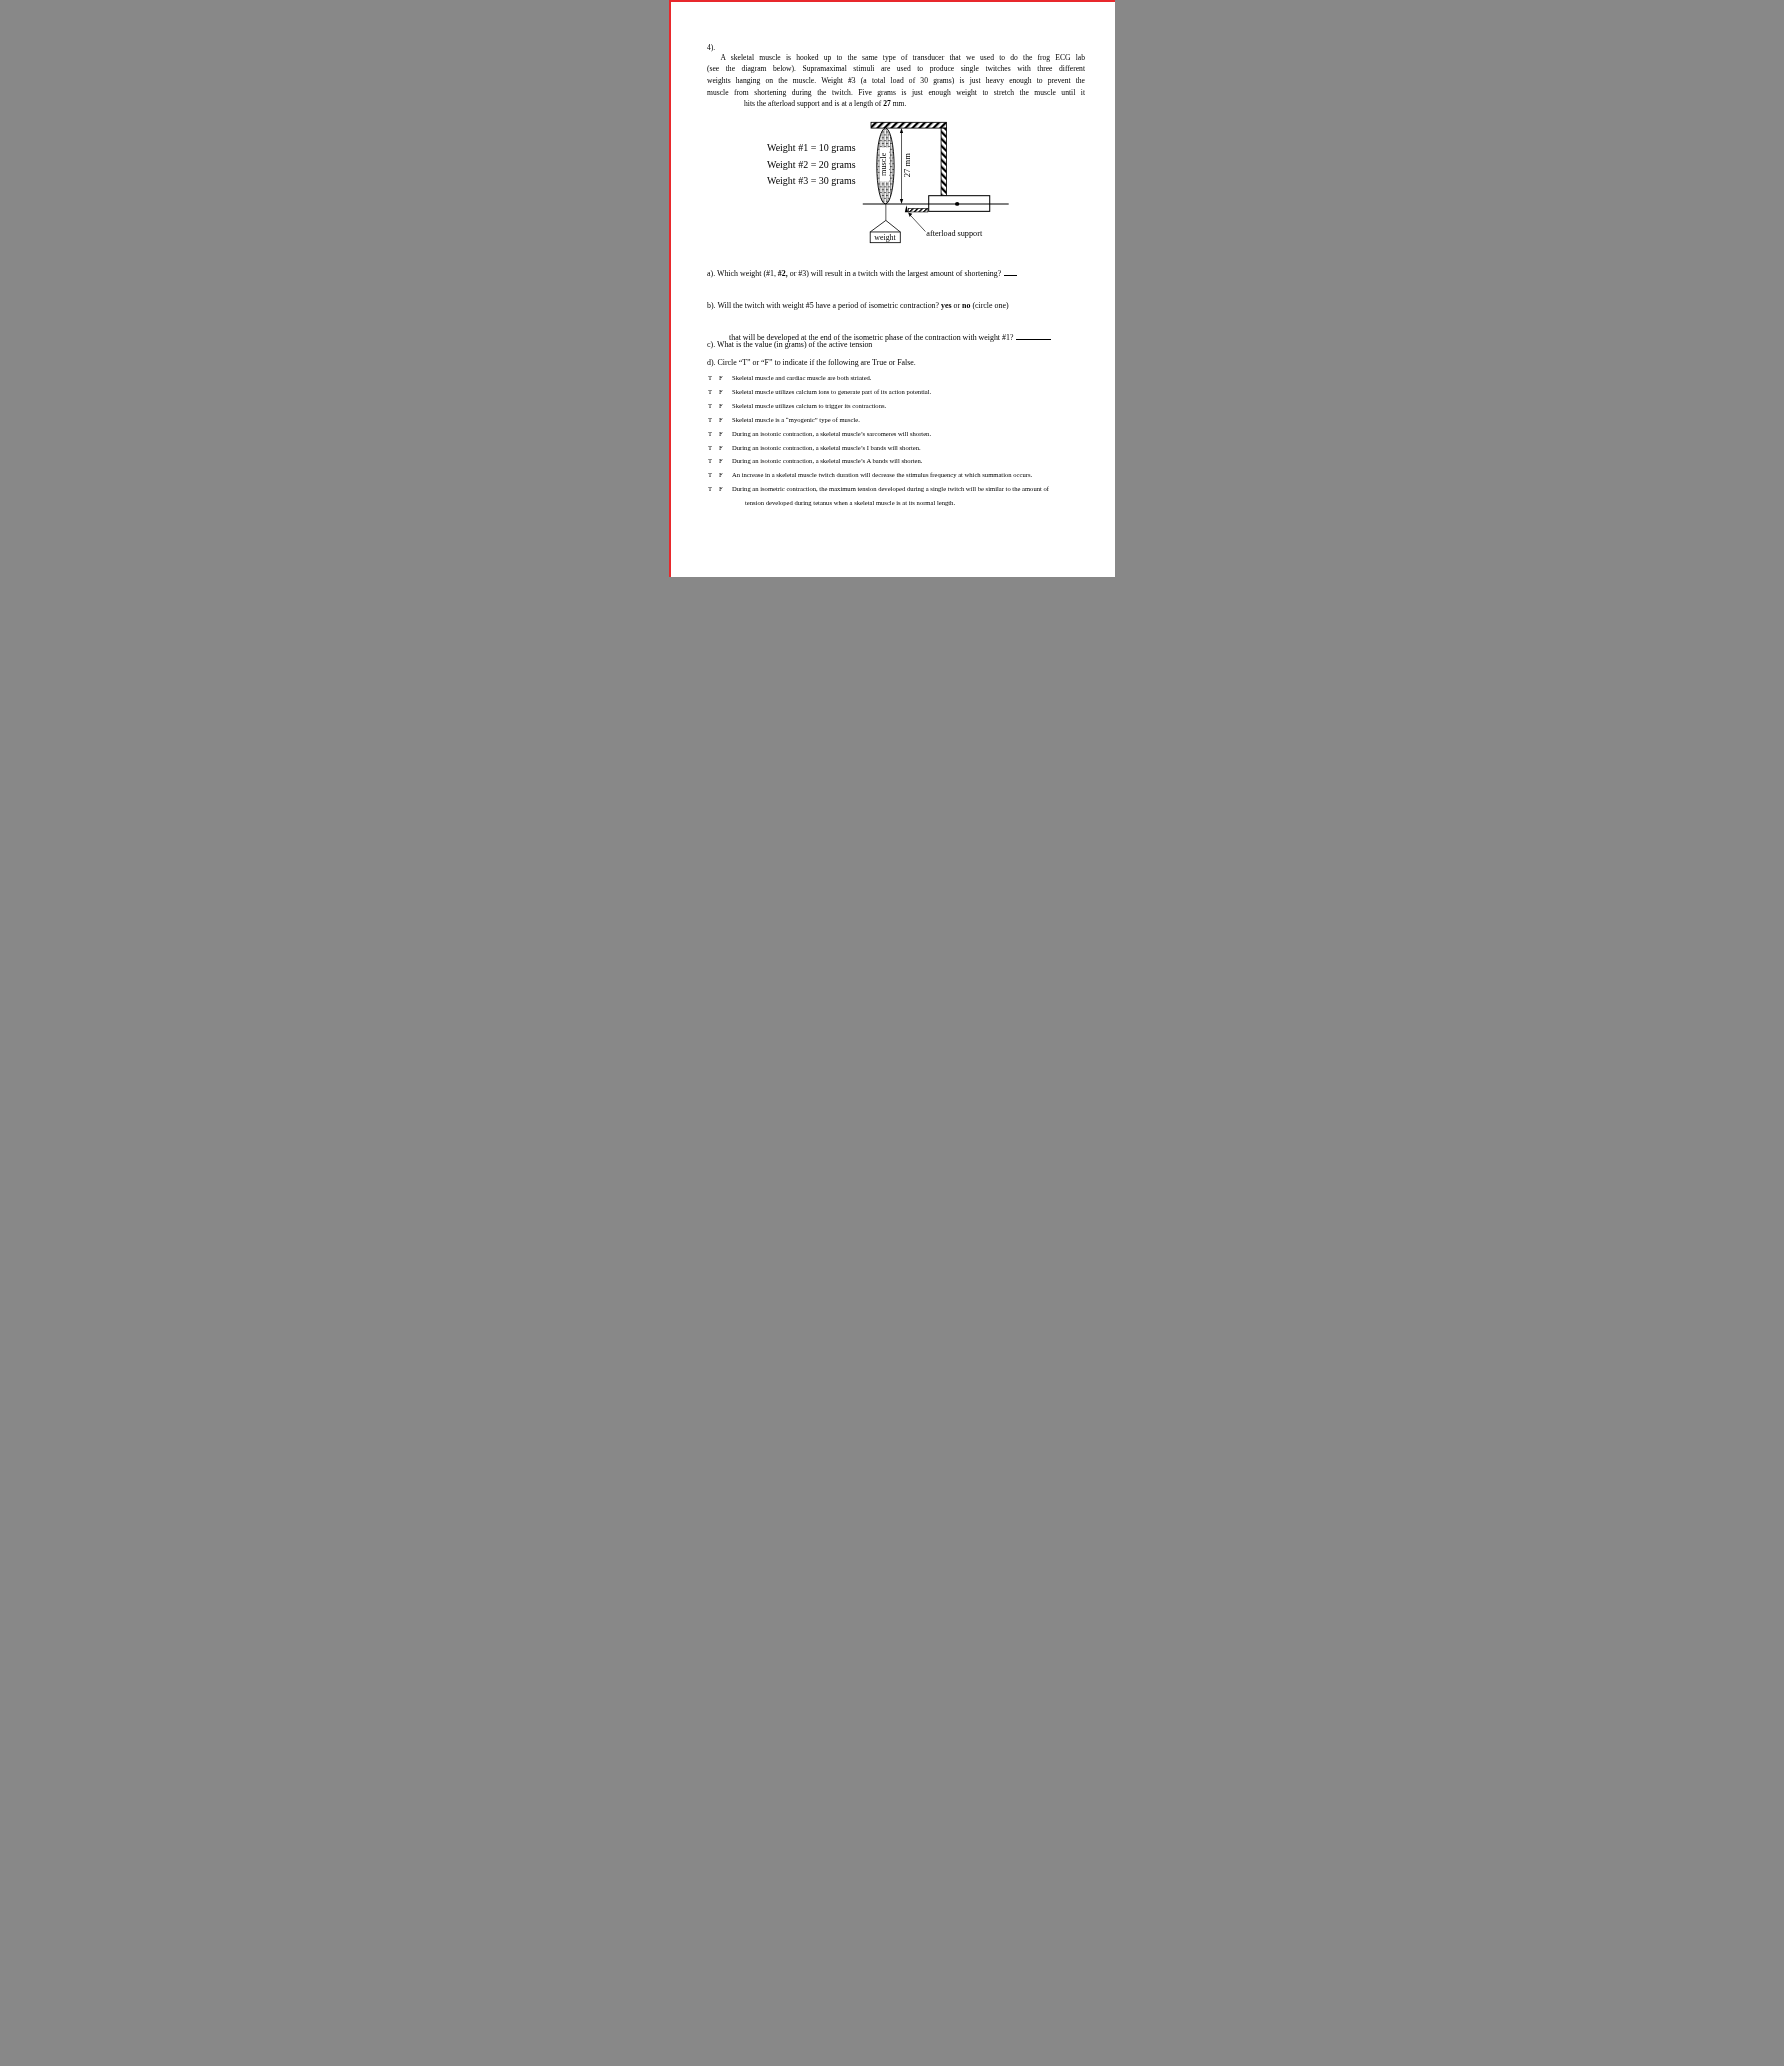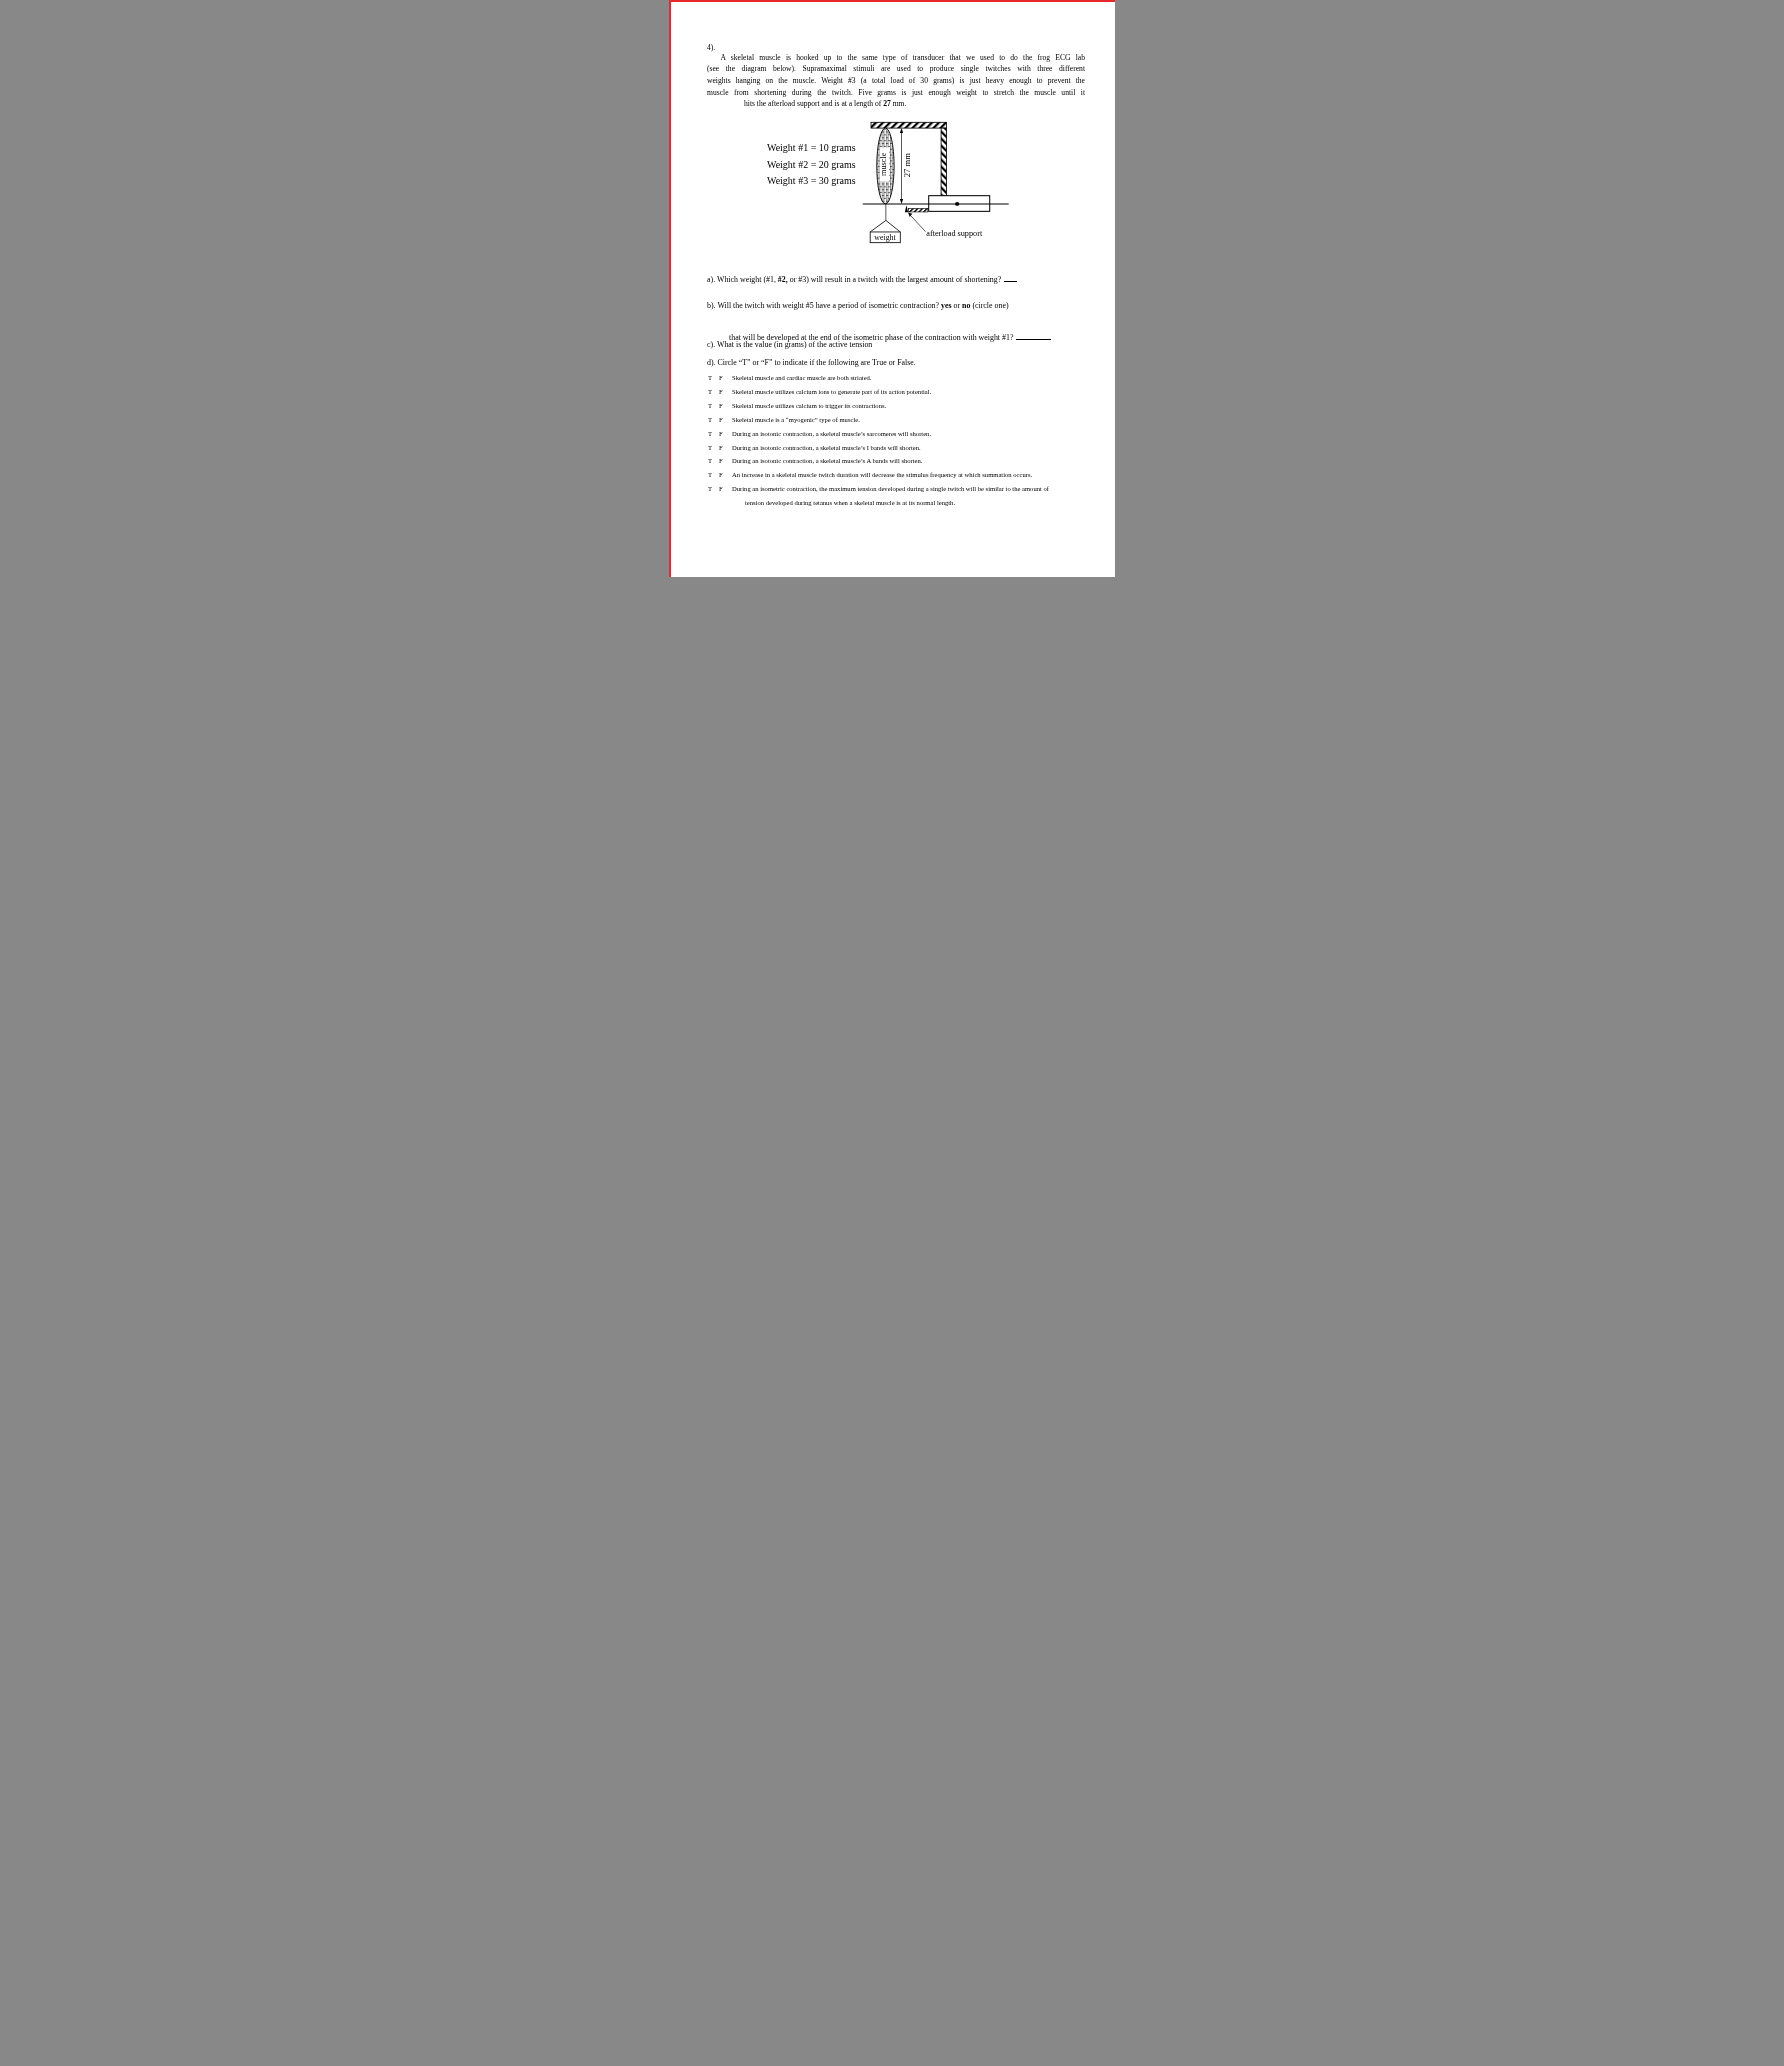--- a/index.html
+++ b/index.html
@@ -102,21 +102,21 @@
     <line x1="70" y1="207" x2="70" y2="246" stroke="#000" stroke-width="1.6"></line>
     <path d="M32,274 L70,246 L105,274" fill="none" stroke="#000" stroke-width="2"></path>
     <rect x="32" y="274" width="73" height="26" fill="#fff" stroke="#000" stroke-width="2"></rect>
     <text x="68" y="294" text-anchor="middle" font-size="19">weight</text>
 
     <line x1="166" y1="273" x2="130" y2="234" stroke="#000" stroke-width="1.6"></line>
     <polygon points="124,227 134,230 128,238" fill="#000"></polygon>
     <text x="168" y="283" font-size="20">afterload support</text>
   </svg>
 
-  <div class="q" style="top:274px;text-align:center;"><span>a). Which weight (#1, </span><span class="b">#2,</span><span> or #3) will result in a twitch with the largest amount of shortening?</span><span class="blank blank-a"></span></div>
+  <div class="q" style="top:268px;text-align:center;"><span>a). Which weight (#1, </span><span class="b">#2,</span><span> or #3) will result in a twitch with the largest amount of shortening?</span><span class="blank blank-a"></span></div>
 
   <div class="q" style="top:301px;"><span>b). Will the twitch with weight #5 have a period of isometric contraction? </span><span class="b">yes</span><span> or </span><span class="b">no</span><span> (circle one)</span></div>
 
   <div class="q" style="top:340px;">c). What is the value (in grams) of the active tension</div>
   <div class="q" style="top:332px;left:60px;text-align:center;"><span>that will be developed at the end of the isometric phase of the contraction with weight #1?</span><span class="blank blank-c"></span></div>
 
   <div class="q" style="top:358px;">d). Circle “T” or “F” to indicate if the following are True or False.</div>
 
   <div>
     <span class="tf-t" style="top:374px;">T</span>

